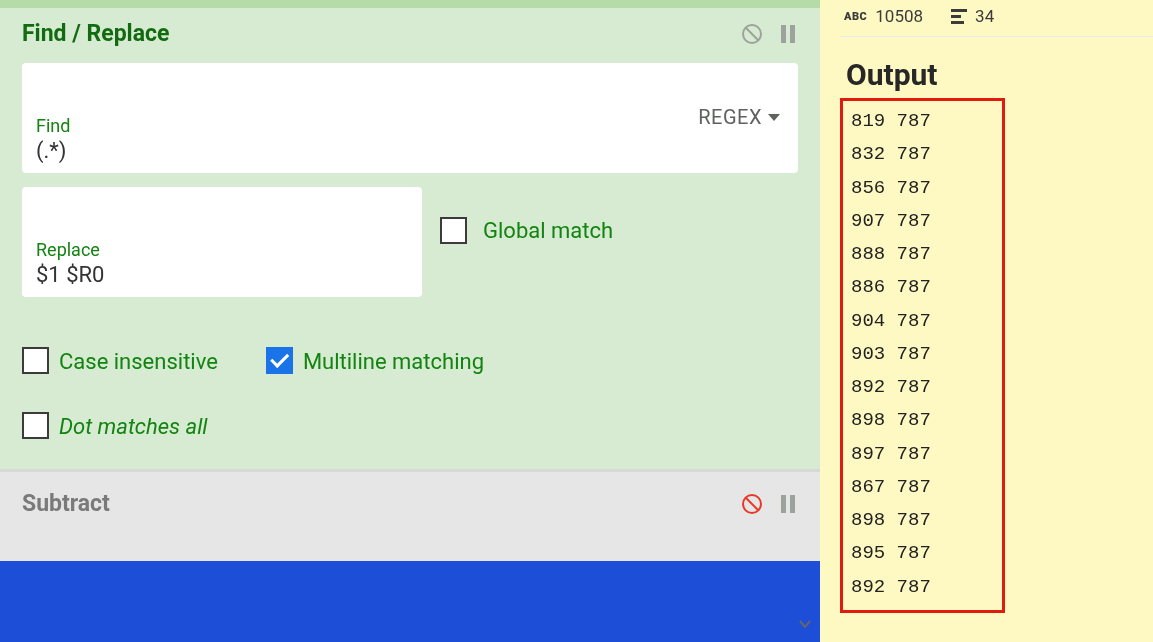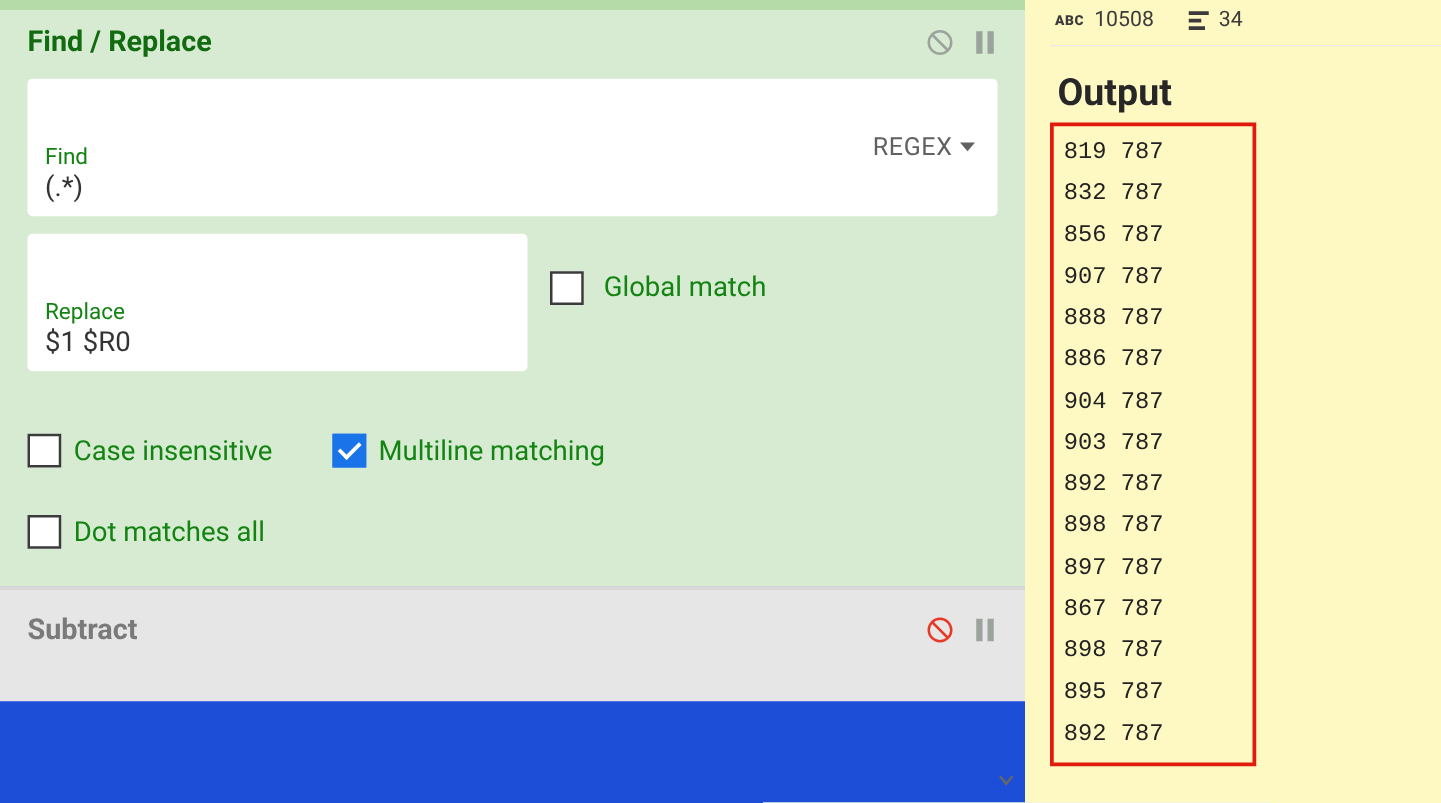--- a/index.html
+++ b/index.html
@@ -166,20 +166,21 @@
     .global-match-wrap {
       display: flex;
       align-items: center;
       gap: 16px;
       margin-top: 30px;
       text-align: right;
     }
     .dotmatch-row {
       margin-top: 38px;
       margin-bottom: 10px;
+      font-style: italic;
     }
 
     .right-panel {
       flex: 1;
       padding: 0 0 0 20px;
       position: relative;
       background: #fef9c3;
     }
     .stats-bar {
       display: flex;

